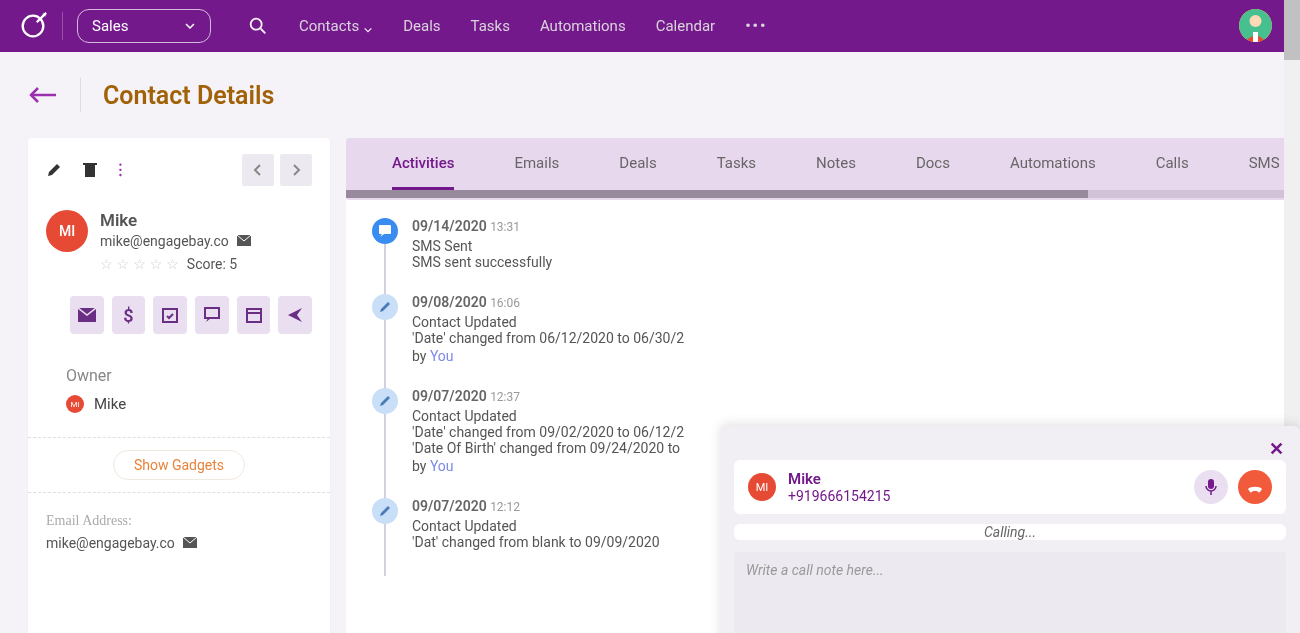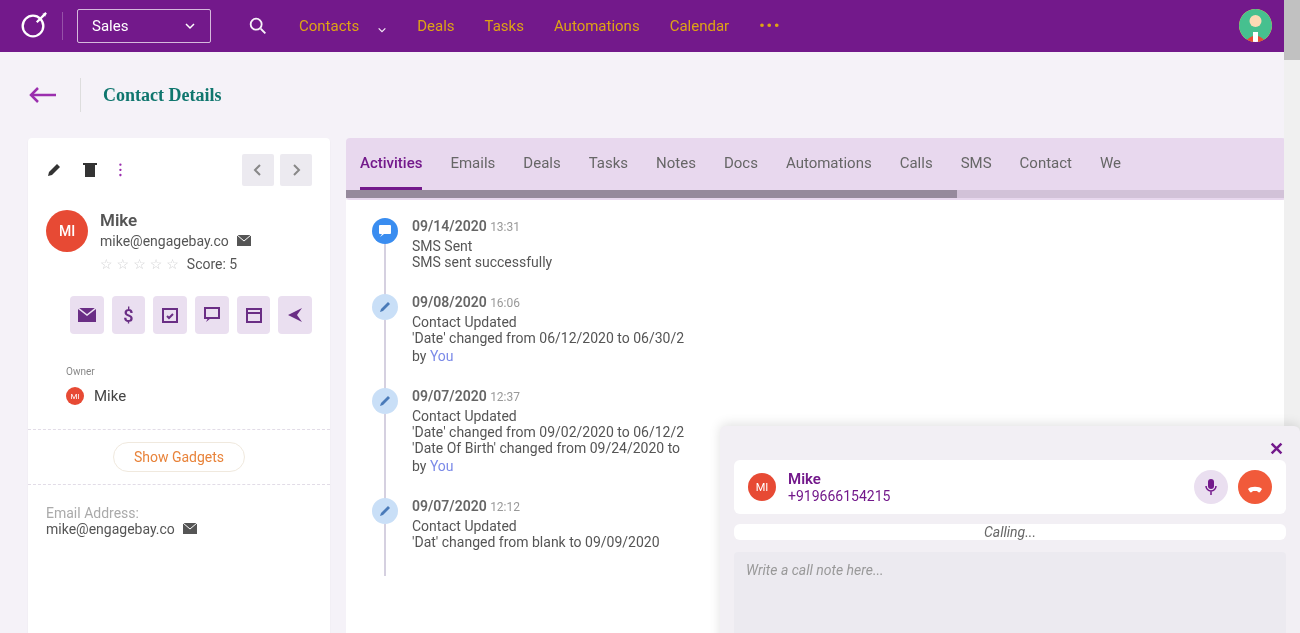--- a/index.html
+++ b/index.html
@@ -1,63 +1,63 @@
 <!DOCTYPE html>
 <html><head>
 <meta charset="utf-8">
 <style>
 * { box-sizing: border-box; margin: 0; padding: 0; }
 body { font-family: -apple-system, BlinkMacSystemFont, "Segoe UI", Roboto, Arial, sans-serif; background: #f5f2f8; color: #333; width: 1300px; height: 633px; overflow: hidden; position: relative; }
 .topbar { background: #73198b; height: 52px; display: flex; align-items: center; padding: 0 18px; gap: 20px; position: relative; }
 .logo-wrap { display: flex; align-items: center; gap: 14px; }
 .logo { width: 30px; height: 30px; }
 .divider-v { width: 1px; height: 28px; background: rgba(255,255,255,0.25); }
-.module-select { border: 1px solid rgba(255,255,255,0.7); border-radius: 2px; height: 34px; width: 134px; display: flex; align-items: center; justify-content: space-between; padding: 12px 14px; color: #fff; font-size: 15px; cursor: pointer; }
+.module-select { border: 1px solid rgba(255,255,255,0.7); border-radius: 12px; height: 34px; width: 134px; display: flex; align-items: center; justify-content: space-between; padding: 12px 14px; color: #fff; font-size: 15px; cursor: pointer; }
 .nav { display: flex; align-items: center; gap: 30px; margin-left: 16px; }
 .nav-icon { color: #fff; opacity: 0.95; cursor: pointer; }
-.nav-link { color: #eab308; font-size: 15px; opacity: 0.9; cursor: pointer; display: flex; align-items: flex-end; gap: 18px; }
+.nav-link { color: #e5e5e5; font-size: 15px; opacity: 0.9; cursor: pointer; display: flex; align-items: flex-end; gap: 4px; }
 .avatar-top { position: absolute; right: 28px; top: 9px; width: 33px; height: 33px; border-radius: 50%; background: #f7c948; overflow: hidden; cursor: pointer; }
 .scrollbar-v { position: absolute; right: 0; top: 0; bottom: 0; width: 16px; background: #f0f0f0; }
 .scrollbar-v .thumb { background: #c1c1c1; width: 100%; height: 60px; }
 .page { padding: 26px 14px 0 28px; }
 .page-header { display: flex; align-items: center; gap: 22px; margin-bottom: 26px; }
 .back-btn { color: #9b2fae; cursor: pointer; }
 .divider-head { width: 1px; height: 34px; background: #ddd; }
-.page-title { font-size: 18px; font-weight: 600; color: #0f766e; font-family: Liberation Serif, serif; }
+.page-title { font-size: 25px; font-weight: 600; color: #a16207; }
 .content { display: flex; gap: 16px; }
 .left-card { width: 302px; background: #fff; border-radius: 4px; box-shadow: 0 1px 2px rgba(0,0,0,0.06); padding: 16px 0 0 0; }
 .card-actions { display: flex; align-items: center; justify-content: space-between; padding: 0 18px 18px 18px; }
 .card-actions-left { display: flex; align-items: center; gap: 20px; }
 .icon-btn-plain { color: #333; cursor: pointer; }
 .nav-arrows { display: flex; gap: 6px; }
 .sq-btn { width: 32px; height: 32px; background: #eceaf0; display: flex; align-items: center; justify-content: center; cursor: pointer; border-radius: 2px; color: #6b6b6b; }
 .contact-block { display: flex; gap: 12px; padding: 6px 18px 24px 18px; }
 .avatar-mi { width: 42px; height: 42px; border-radius: 50%; background: #e74a34; color: #fff; display: flex; align-items: center; justify-content: center; font-size: 14px; font-weight: 500; }
 .contact-info { flex: 1; display: flex; flex-direction: column; gap: 3px; }
 .contact-name { font-weight: 600; font-size: 17px; color: #555; }
 .contact-email { font-size: 14px; color: #555; display: flex; align-items: center; gap: 8px; }
 .stars-row { display: flex; align-items: center; gap: 8px; margin-top: 4px; }
 .stars { display: flex; gap: 4px; }
 .star { color: #d0d0d2; font-size: 14px; }
 .score { font-size: 14px; color: #555; }
 .tool-row { display: flex; gap: 8px; padding: 0 18px 14px 42px; }
 .tool-btn { width: 38px; height: 38px; background: #eadff0; border-radius: 4px; display: flex; align-items: center; justify-content: center; cursor: pointer; color: #6a2e85; }
 .owner-block { padding: 18px 18px 8px 38px; }
-.owner-label { font-size: 10px; color: #888; margin-bottom: 10px; }
+.owner-label { font-size: 16px; color: #888; margin-bottom: 10px; }
 .owner-row { display: flex; align-items: center; gap: 10px; font-size: 15px; color: #444; }
 .owner-av { width: 18px; height: 18px; border-radius: 50%; background: #e74a34; color: #fff; font-size: 8px; display: flex; align-items: center; justify-content: center; }
 .gadget-row { border-top: 1px dashed #e2dce7; border-bottom: 1px dashed #e2dce7; margin-top: 16px; padding: 12px 0; text-align: center; }
 .gadget-btn { display: inline-block; border: 1px solid #f0e9de; border-radius: 18px; padding: 6px 20px; color: #e8833a; font-size: 14px; cursor: pointer; background: #fff; }
 .ci-block { padding: 20px 18px 0 18px; }
 .ci-title { font-size: 16px; font-weight: 600; color: #555; margin-bottom: 12px; }
-.ci-label { font-size: 14px; color: #aaa; margin-bottom: 0; }
+.ci-label { font-size: 14px; color: #aaa; margin-bottom: 6px; font-family: Liberation Serif, serif; }
 .ci-value { font-size: 14px; color: #555; display: flex; align-items: center; gap: 8px; }
 .right { flex: 1; display: flex; flex-direction: column; }
 .tabs-bar { background: #e8d8ee; border-radius: 4px 4px 0 0; padding: 0 14px; display: flex; gap: 28px; align-items: center; height: 52px; overflow: hidden; position: relative; }
-.tab { font-size: 15px; color: #666; cursor: pointer; height: 100%; display: flex; align-items: center; border-bottom: 3px solid transparent; }
+.tab { font-size: 15px; color: #666; cursor: pointer; height: 100%; display: flex; align-items: center; border-bottom: 3px solid transparent; margin-left: 32px; }
 .tab.active { color: #73198b; font-weight: 500; border-bottom-color: #73198b; }
 .tabs-scroll { height: 10px; background: #e8d8ee; display: flex; border-radius: 0 0 4px 4px; }
 .tabs-scroll .strack { flex: 1; background: #d2c2d8; position: relative; height: 8px; }
 .tabs-scroll .sthumb { height: 8px; background: #968a9c; width: 65%; position: absolute; left: 0; }
 .timeline { background: #fff; padding: 18px 26px 0 26px; position: relative; height: 500px; }
 .tl-item { display: flex; gap: 14px; padding-bottom: 24px; position: relative; }
 .tl-icon-wrap { width: 26px; height: 26px; border-radius: 50%; display: flex; align-items: center; justify-content: center; flex-shrink: 0; background: #3a8df0; color: #fff; font-size: 12px; z-index: 1; }
 .tl-icon-wrap.edit { background: #c9dff7; color: #4a7bb9; }
 .tl-line { position: absolute; left: 12px; top: 26px; bottom: -2px; width: 2px; background: #d5d0e0; }
 .tl-body { flex: 1; font-size: 14px; }

